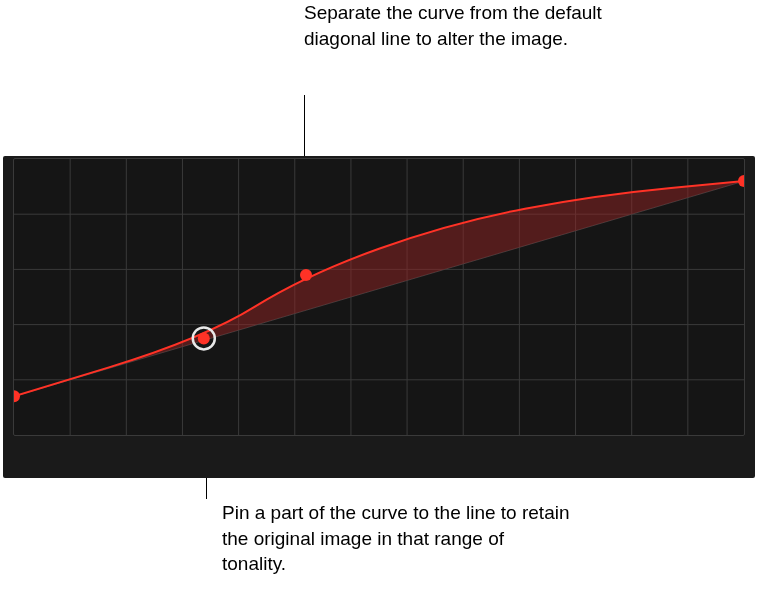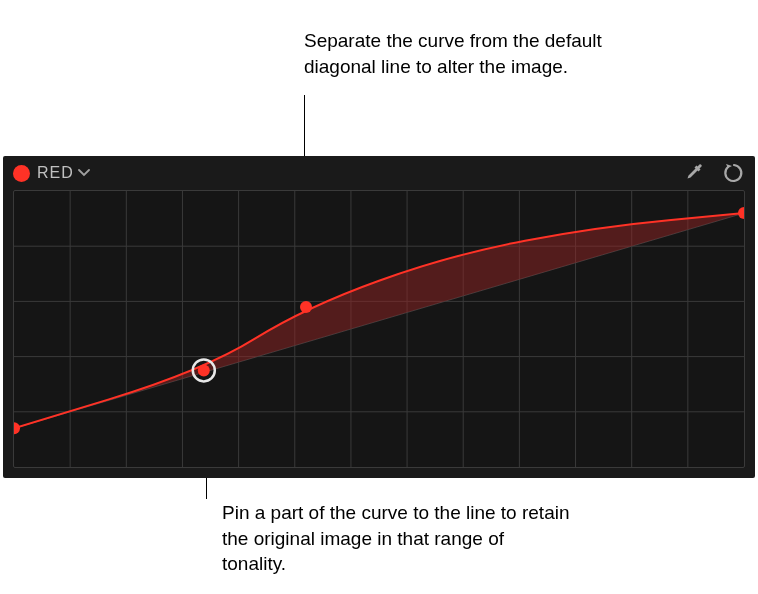--- a/index.html
+++ b/index.html
@@ -11,21 +11,21 @@
       position: relative;
     }
     .annotation {
       position: absolute;
       font-size: 19px;
       line-height: 1.35;
       color: #000;
     }
     .annotation-top {
       left: 304px;
-      top: 28px;
+      top: 0;
       width: 330px;
     }
     .annotation-bottom {
       left: 222px;
       top: 500px;
       width: 350px;
     }
     .leader-line {
       position: absolute;
       background: #000;
@@ -124,41 +124,20 @@
 </head>
 <body>
 
 <div class="annotation annotation-top">Separate the curve from the default diagonal line to alter the image.</div>
 <div class="leader-line leader-top"></div>
 
 <div class="leader-line leader-bottom"></div>
 <div class="annotation annotation-bottom">Pin a part of the curve to the line to retain the original image in that range of tonality.</div>
 
 <div class="panel">
-  <div class="panel-header">
-    <div class="channel-dot"></div>
-    <div class="channel-label">RED</div>
-    <div class="chevron">
-      <svg width="12" height="8" viewBox="0 0 12 8">
-          <path d="M1 1 L6 6 L11 1" stroke="#a0a0a0" stroke-width="1.8" fill="none" stroke-linecap="round"></path>
-        </svg>
-    </div>
-    <div class="header-spacer"></div>
-    <div class="tool-btn">
-      <svg width="22" height="22" viewBox="0 0 22 22">
-        <path d="M16.5 2.5 c1 -1 3 1 2 2 l-2 2 l1 1 l-2 2 l-1 -1 l-7 7 l-3 1 l1 -3 l7 -7 l-1 -1 l2 -2 l1 1 z" fill="#a8a8a8"></path>
-      </svg>
-    </div>
-    <div class="tool-btn">
-      <svg width="22" height="22" viewBox="0 0 22 22">
-        <path d="M5 5 A8 8 0 1 0 11 3" stroke="#a8a8a8" stroke-width="2.2" fill="none" stroke-linecap="round"></path>
-        <path d="M3 2 L5 6 L9 4 Z" fill="#a8a8a8"></path>
-      </svg>
-    </div>
-  </div>
 
   <div class="grid-area">
     <svg class="grid-svg" viewBox="0 0 730 276" preserveAspectRatio="none" id="curve-svg">
 
     <line x1="56.15384615384616" y1="0" x2="56.15384615384616" y2="276" class="grid-line"></line>
         <line x1="112.30769230769232" y1="0" x2="112.30769230769232" y2="276" class="grid-line"></line>
         <line x1="168.46153846153848" y1="0" x2="168.46153846153848" y2="276" class="grid-line"></line>
         <line x1="224.61538461538464" y1="0" x2="224.61538461538464" y2="276" class="grid-line"></line>
         <line x1="280.7692307692308" y1="0" x2="280.7692307692308" y2="276" class="grid-line"></line>
         <line x1="336.92307692307696" y1="0" x2="336.92307692307696" y2="276" class="grid-line"></line>

